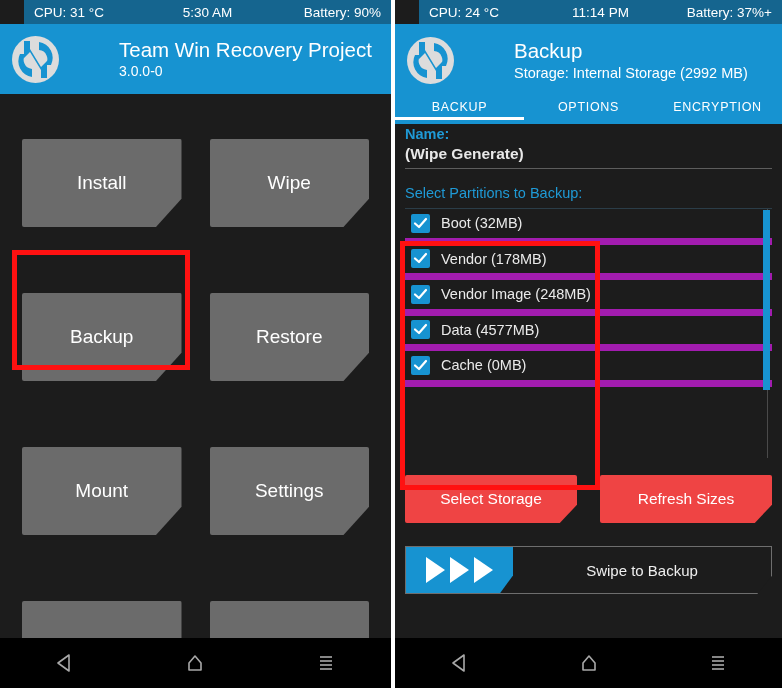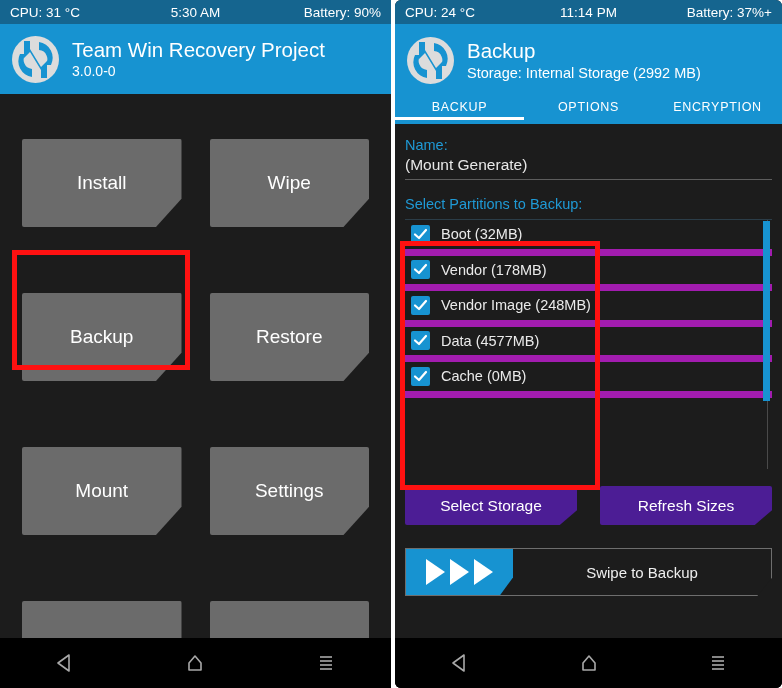--- a/index.html
+++ b/index.html
@@ -7,41 +7,41 @@
     width: 782px; height: 688px;
     background: #000;
     font-family: "Liberation Sans", sans-serif;
     overflow: hidden;
   }
   #root { position: relative; width: 782px; height: 688px; display: flex; background: #ffffff; }
 
   .panel { position: relative; height: 688px; background: #1c1c1c; overflow: hidden; }
   .panel-left  { width: 391px; }
   .panel-div   { width: 4px; height: 688px; background: #ffffff; }
-  .panel-right { width: 387px; border-radius: 6px; }
+  .panel-right { width: 387px; }
 
   
   .statusbar {
     height: 24px; background: #15658f; color: #ffffff;
     display: flex; align-items: center; font-size: 13.5px;
-    padding: 0 10px; position: relative;
+    padding: 0 10px; position: relative; margin-left: 24px;
   }
   .sb-cpu  { position: absolute; left: 10px; }
   .sb-time { position: absolute; left: 0; right: 0; text-align: center; }
   .sb-bat  { position: absolute; right: 10px; }
 
   
   .appbar { background: #1793d1; position: relative; }
   .appbar-left  { height: 70px; display: flex; align-items: center; padding-left: 12px; }
   .appbar-right { height: 72px; display: flex; align-items: center; padding-left: 12px; }
 
   .twrp-logo { width: 47px; height: 47px; flex: 0 0 47px; position: relative; margin-right: 13px; }
   .twrp-logo svg { display: block; }
 
-  .hdr-text { display: flex; flex-direction: column; justify-content: center; }
+  .hdr-text { display: flex; flex-direction: column; justify-content: center; margin-left: 47px; }
   .hdr-title-lg { color: #ffffff; font-size: 20.5px; line-height: 25px; }
   .hdr-sub-lg   { color: #ffffff; font-size: 14px; line-height: 19px; }
   .hdr-title-sm { color: #ffffff; font-size: 20.5px; line-height: 25px; }
   .hdr-sub-sm   { color: #ffffff; font-size: 14.5px; line-height: 20px; }
 
   
   .tabs { background: #1793d1; height: 28px; display: flex; align-items: flex-start; position: relative; }
   .tab {
     flex: 1 1 0; text-align: center; color: #ffffff;
     font-size: 12.5px; letter-spacing: 0.7px; line-height: 22px; height: 24px;
@@ -64,21 +64,21 @@
     border-radius: 2px;
   }
 
   
   .hl-box { position: absolute; border: 5px solid #ff1111; pointer-events: none; z-index: 50; }
 
   
   .rp-body { position: relative; width: 387px; height: 564px; background: #1c1c1c; padding: 0 10px; }
   .lbl-blue { color: #1f9ad6; font-size: 14.5px; }
 
-  .name-block { padding-top: 13px; }
+  .name-block { padding-top: 2px; font-weight: bold; }
   .name-value { color: #e8e8e8; font-size: 15.5px; padding-top: 3px; padding-bottom: 5px; }
   .name-rule  { height: 1px; background: #5d5d5d; width: 100%; }
 
   .sel-label { padding-top: 16px; padding-bottom: 7px; }
 
   .plist {
     position: relative; width: 100%; height: 250px;
     border-top: 1px solid #2b3d48; background: #1c1c1c; overflow: hidden;
   }
   .prow {
@@ -95,21 +95,21 @@
   .scroll-track {
     position: absolute; right: 4px; top: 0; width: 1px; height: 250px; background: #4a4a4a;
   }
   .scroll-thumb {
     position: absolute; right: 2px; top: 1px; width: 7px; height: 180px; background: #1793d1;
   }
 
   
   .btn-row { display: flex; gap: 23px; padding-top: 17px; }
   .flat-btn {
-    flex: 1 1 0; height: 39px; background: #4c1d95; color: #ffffff;
+    flex: 1 1 0; height: 48px; background: #ef4444; color: #ffffff;
     font-size: 15.5px; display: flex; align-items: center; justify-content: center;
     border: none; clip-path: polygon(0 0, 100% 0, 100% 62%, 90% 100%, 0 100%);
     border-radius: 2px;
   }
 
   .swipe-wrap {
     margin-top: 23px; height: 48px; position: relative;
     border: 1px solid #6e6e6e; background: #1c1c1c;
     clip-path: polygon(0 0, 100% 0, 100% 62%, 96% 100%, 0 100%);
     display: flex; align-items: center;
@@ -247,21 +247,21 @@
         <div class="tab active">BACKUP</div>
         <div class="tab">OPTIONS</div>
         <div class="tab">ENCRYPTION</div>
       </div>
     </div>
 
     <div class="rp-body">
 
       <div class="name-block">
         <div class="lbl-blue">Name:</div>
-        <div class="name-value">(Mount Generate)</div>
+        <div class="name-value">(Wipe Generate)</div>
         <div class="name-rule"></div>
       </div>
 
       <div class="lbl-blue sel-label">Select Partitions to Backup:</div>
 
       <div class="plist">
         <div class="prow">
           <span class="cbox">
               <svg width="15" height="15" viewBox="0 0 15 15">
                 <path d="M2 7.5 L6 11 L13 3" fill="none" stroke="#ffffff" stroke-width="2.2" stroke-linecap="round" stroke-linejoin="round"></path>

